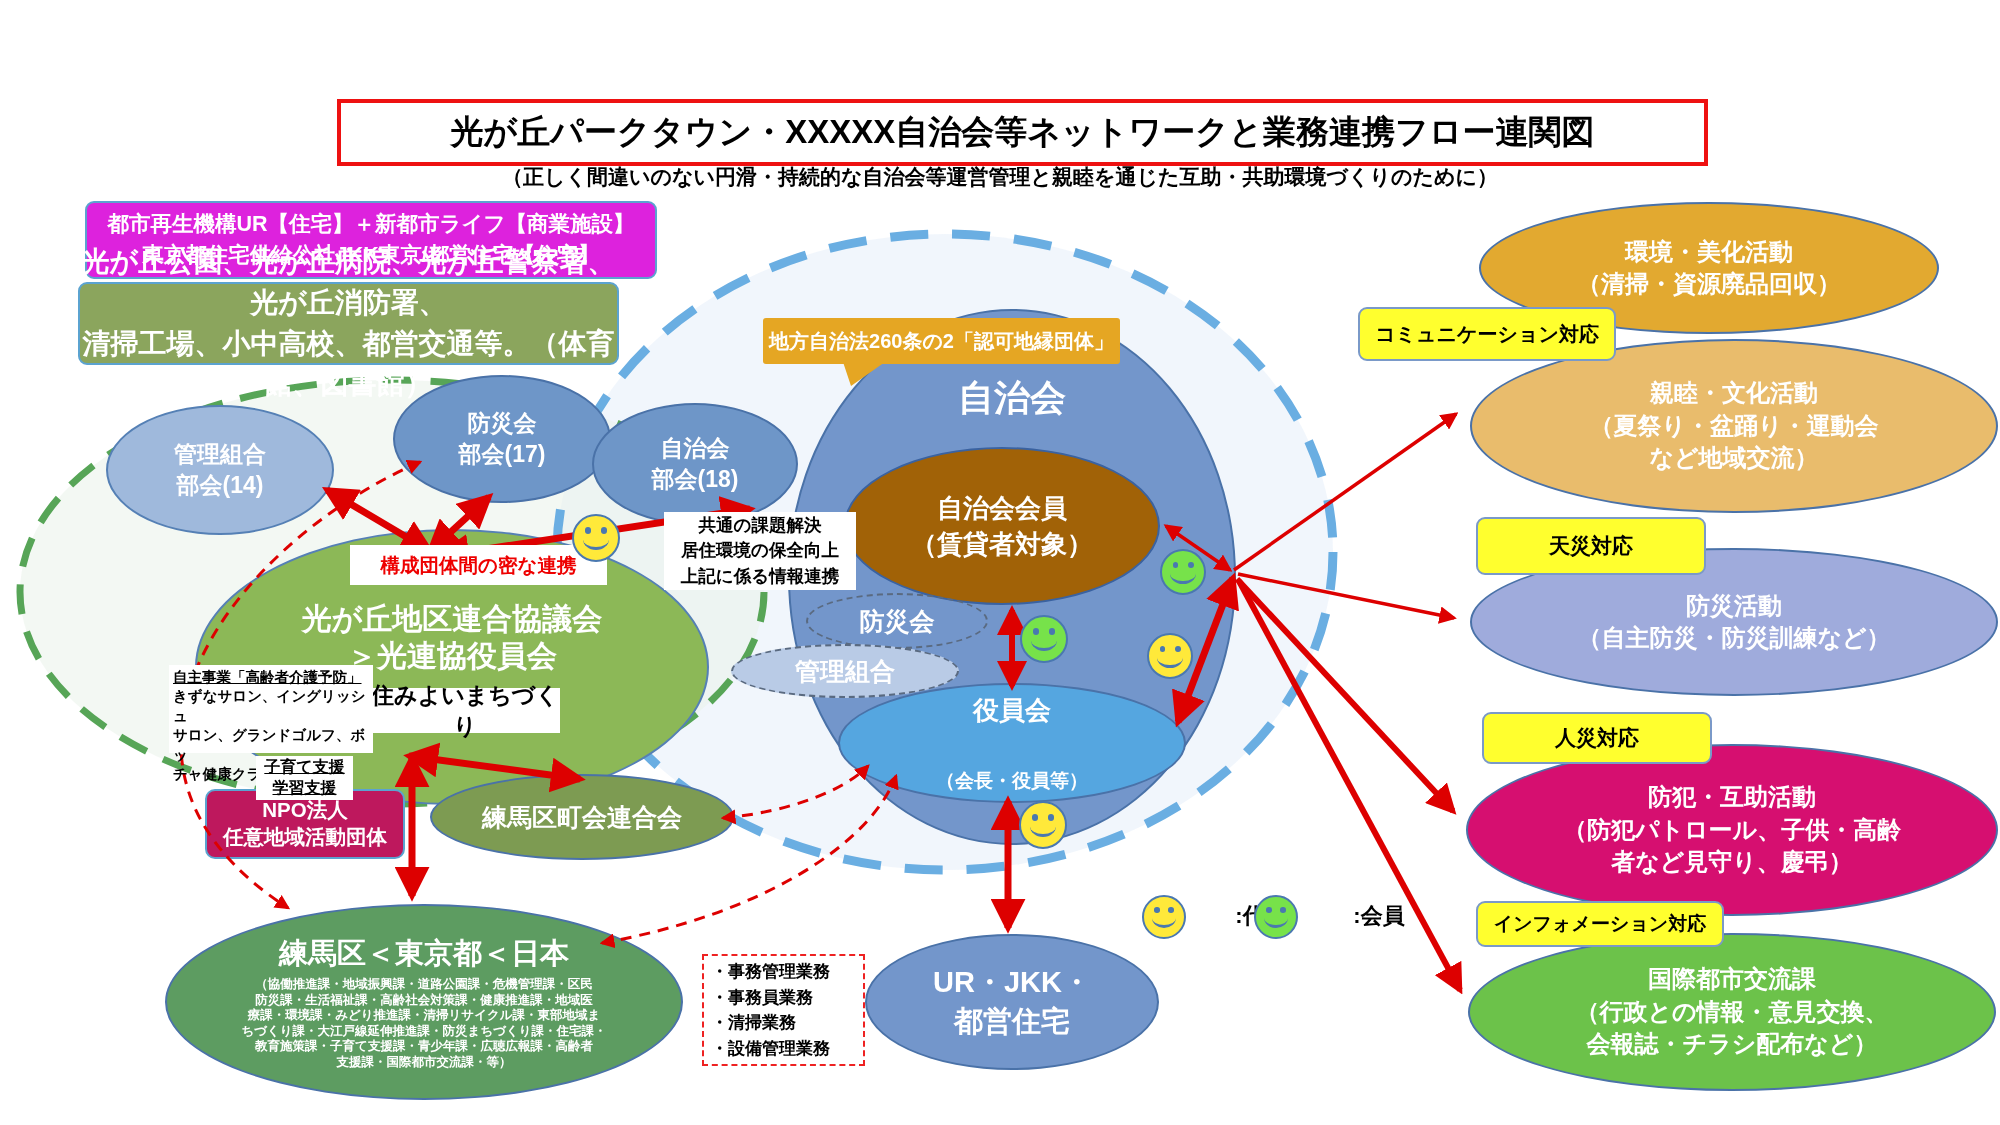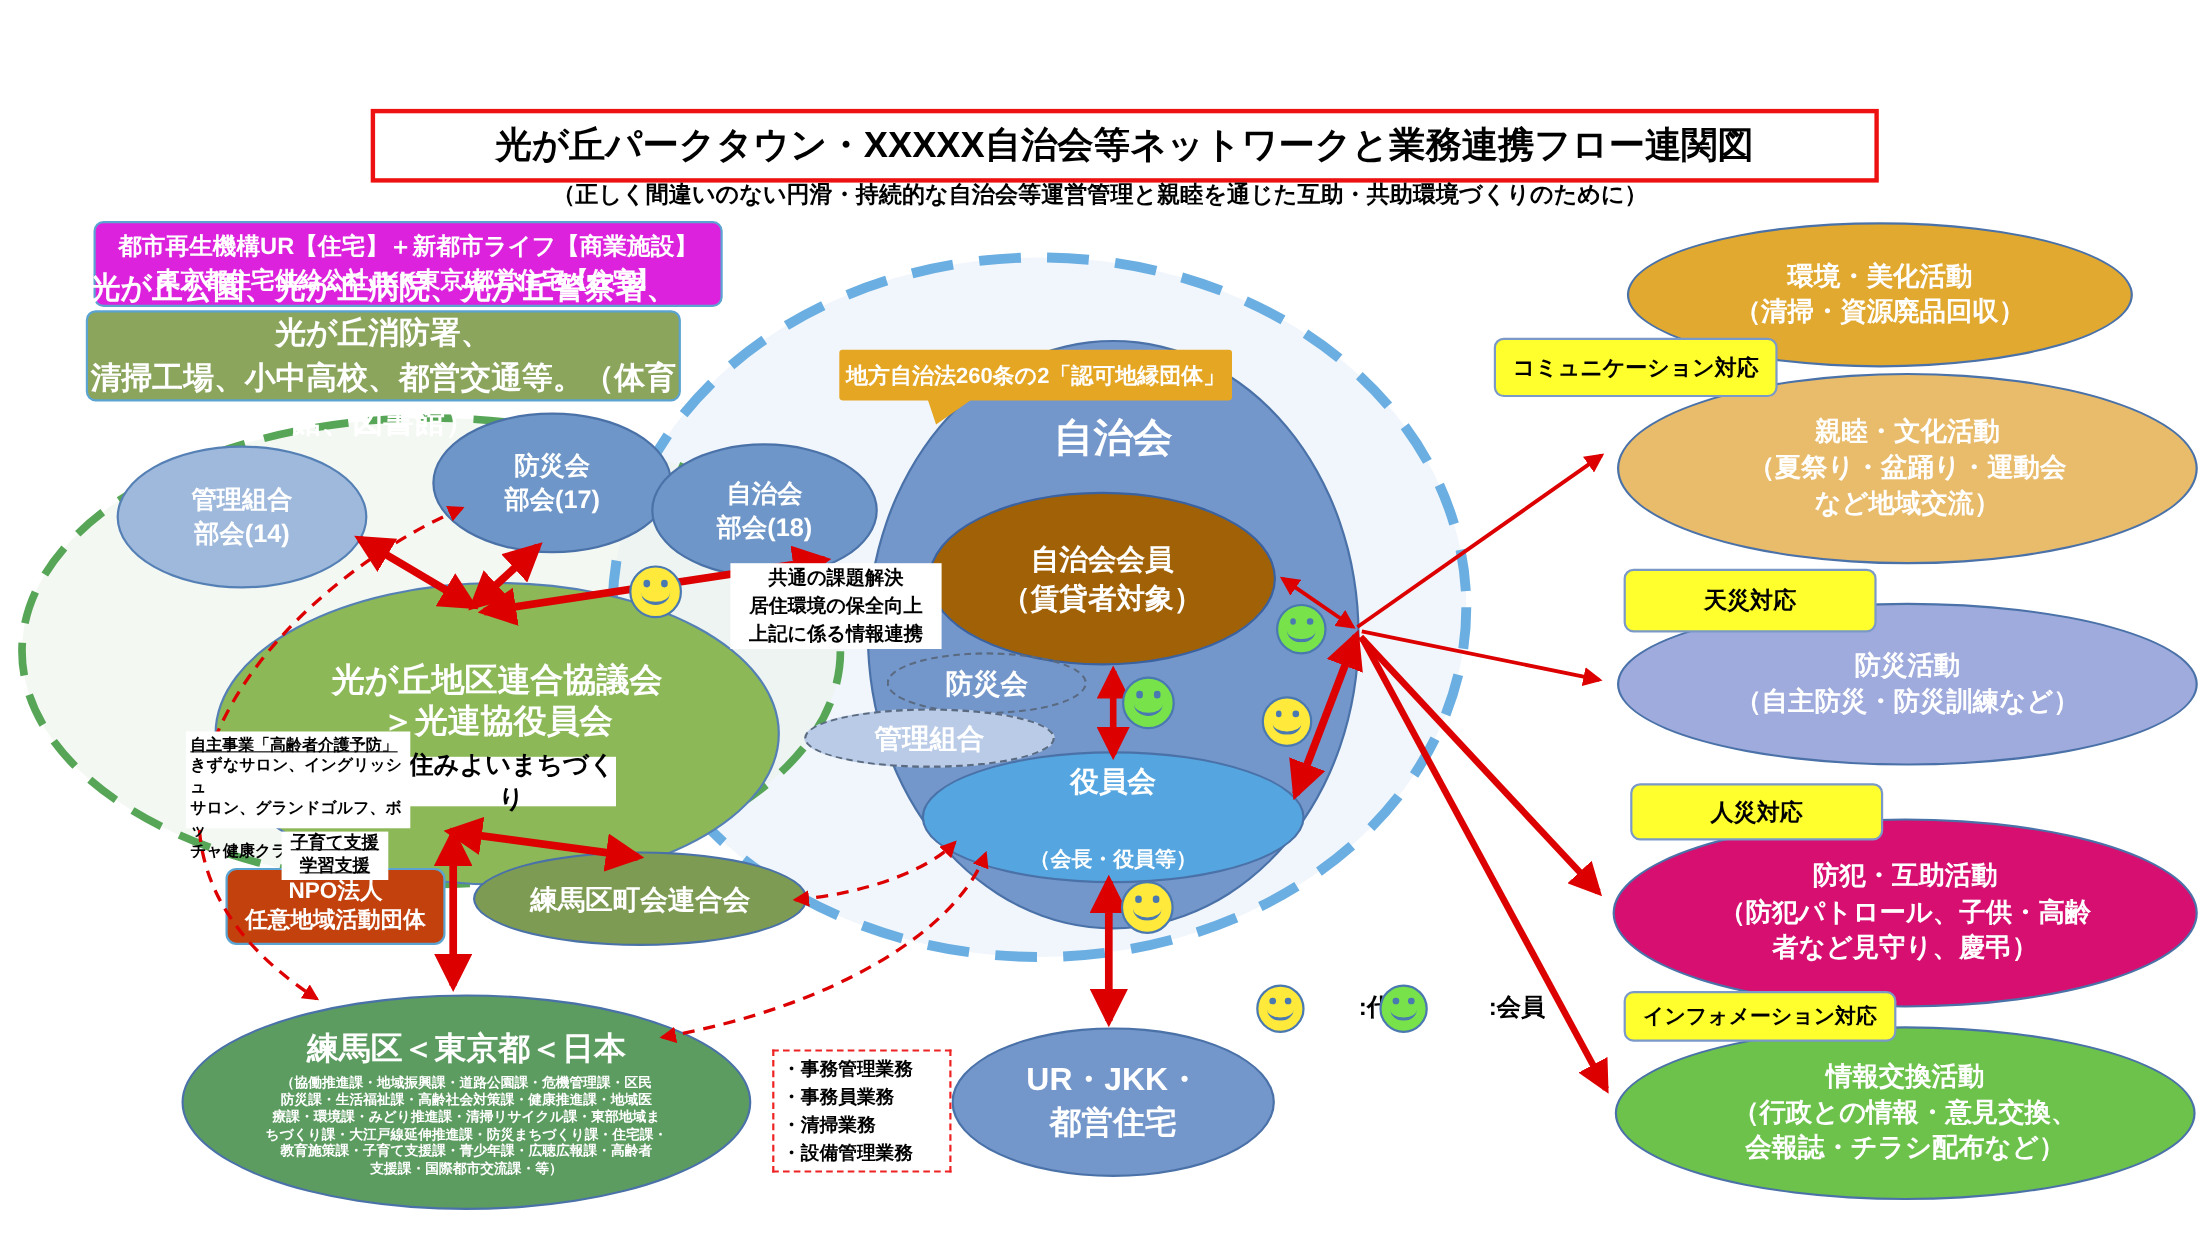--- a/index.html
+++ b/index.html
@@ -61,37 +61,40 @@
   </div>
 
   <div class="el col z1" style="left:195px;top:529px;width:510px;height:272px;background:#8cb857;border:2.5px solid #5580b5;padding-bottom:0;">
     <span class="ml" style="font-size:30px;line-height:1.25;margin-bottom:60px;">光が丘地区連合協議会
 ＞光連協役員会</span>
   </div>
   <div class="abs ctr wbox z6" style="left:330px;top:688px;width:190px;height:45px;">
     <span style="font-size:23px;">住みよいまちづくり</span>
   </div>
 
+  <div class="abs ctr wbox z6" style="left:310px;top:545px;width:257px;height:40px;">
+    <span style="font-size:19.5px;color:#ee0000;">構成団体間の密な連携</span>
+  </div>
   <div class="abs ctr wbox z6" style="left:624px;top:512px;width:192px;height:78px;">
     <span class="ml" style="font-size:17.5px;line-height:1.45;">共通の課題解決
 居住環境の保全向上
 上記に係る情報連携</span>
   </div>
 
   <div class="abs wbox z6" style="left:129px;top:665px;width:196px;height:82px;padding:3px 4px;">
     <span style="font-size:14.5px;text-decoration:underline;">自主事業「高齢者介護予防」</span><br>
     <span class="ml" style="font-size:14.5px;line-height:1.35;">きずなサロン、イングリッシュ
 サロン、グランドゴルフ、ボッ
 チャ健康クラブ</span>
   </div>
   <div class="abs ctr wbox z6" style="left:216px;top:756px;width:97px;height:44px;">
     <span class="ml" style="font-size:16px;text-decoration:underline;line-height:1.3;">子育て支援
 学習支援</span>
   </div>
-  <div class="abs ctr z2" style="left:205px;top:789px;width:196px;height:66px;background:#c2410c;border:2.5px solid #5ba3d0;border-radius:10px;">
+  <div class="abs ctr z2" style="left:205px;top:789px;width:196px;height:66px;background:#be185d;border:2.5px solid #5ba3d0;border-radius:10px;">
     <span class="ml" style="font-size:20.5px;color:#fff;line-height:1.3;">NPO法人
 任意地域活動団体</span>
   </div>
 
   <div class="el col z1" style="left:430px;top:774px;width:300px;height:82px;background:#7d9b52;border:2.5px solid #4a72a8;">
     <span style="font-size:25px;">練馬区町会連合会</span>
   </div>
 
   <div class="el col z1" style="left:165px;top:904px;width:514px;height:192px;background:#5d9c61;border:2.5px solid #4a72a8;">
     <span style="font-size:29px;">練馬区＜東京都＜日本</span>
@@ -199,21 +202,21 @@
   <div class="el col z1" style="left:1466px;top:744px;width:528px;height:168px;background:#d60f70;border:2.5px solid #4a72a8;">
     <span class="ml" style="font-size:24px;line-height:1.35;">防犯・互助活動
 （防犯パトロール、子供・高齢
 者など見守り、慶弔）</span>
   </div>
 
   <div class="abs ctr ylabel z2" style="left:1476px;top:901px;width:244px;height:42px;">
     <span style="font-size:19px;">インフォメーション対応</span>
   </div>
   <div class="el col z1" style="left:1468px;top:933px;width:524px;height:154px;background:#6cc24a;border:2.5px solid #4a72a8;">
-    <span class="ml" style="font-size:24px;line-height:1.35;">情報交換活動
+    <span class="ml" style="font-size:24px;line-height:1.35;">国際都市交流課
 （行政との情報・意見交換、
 会報誌・チラシ配布など）</span>
   </div>
 
   <svg id="arrows" class="layer" width="2000" height="1125" viewBox="0 0 2000 1125">
     <defs>
       <marker id="ah" viewBox="0 0 6 6" refX="5" refY="3" markerWidth="5" markerHeight="5" orient="auto-start-reverse">
         <path d="M0,0 L6,3 L0,6 z" fill="#dd0000"></path>
       </marker>
     </defs>

